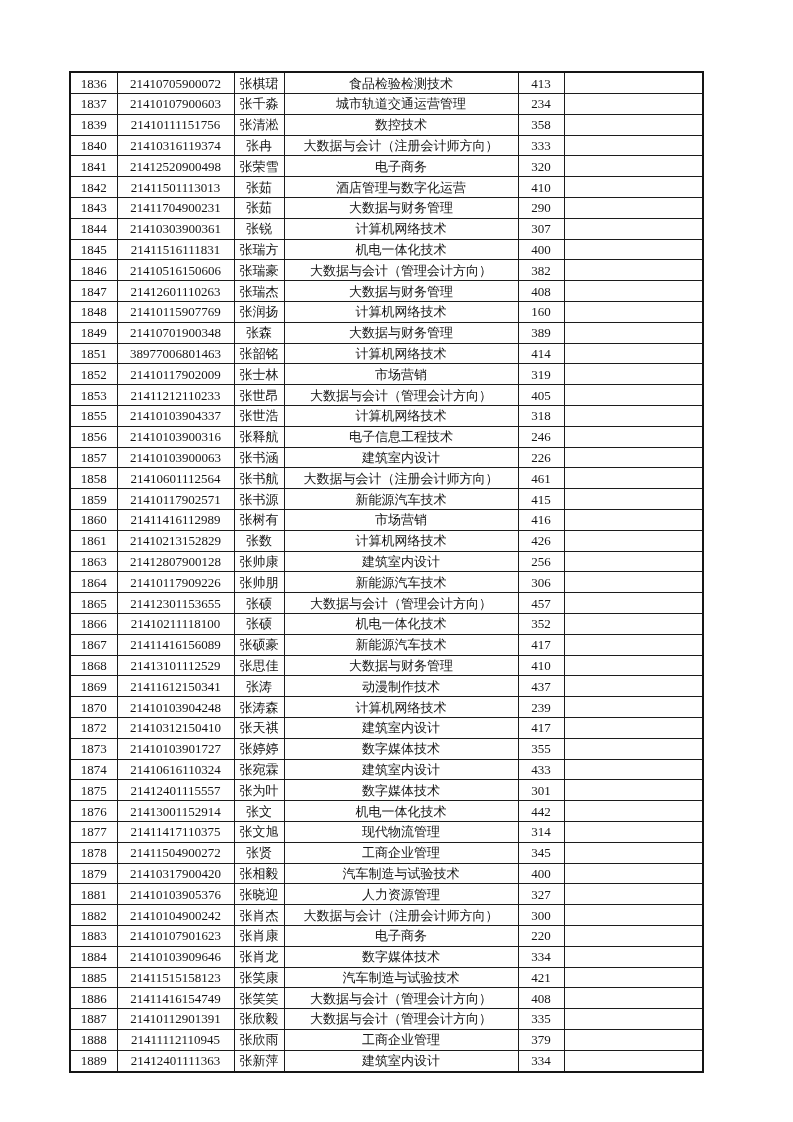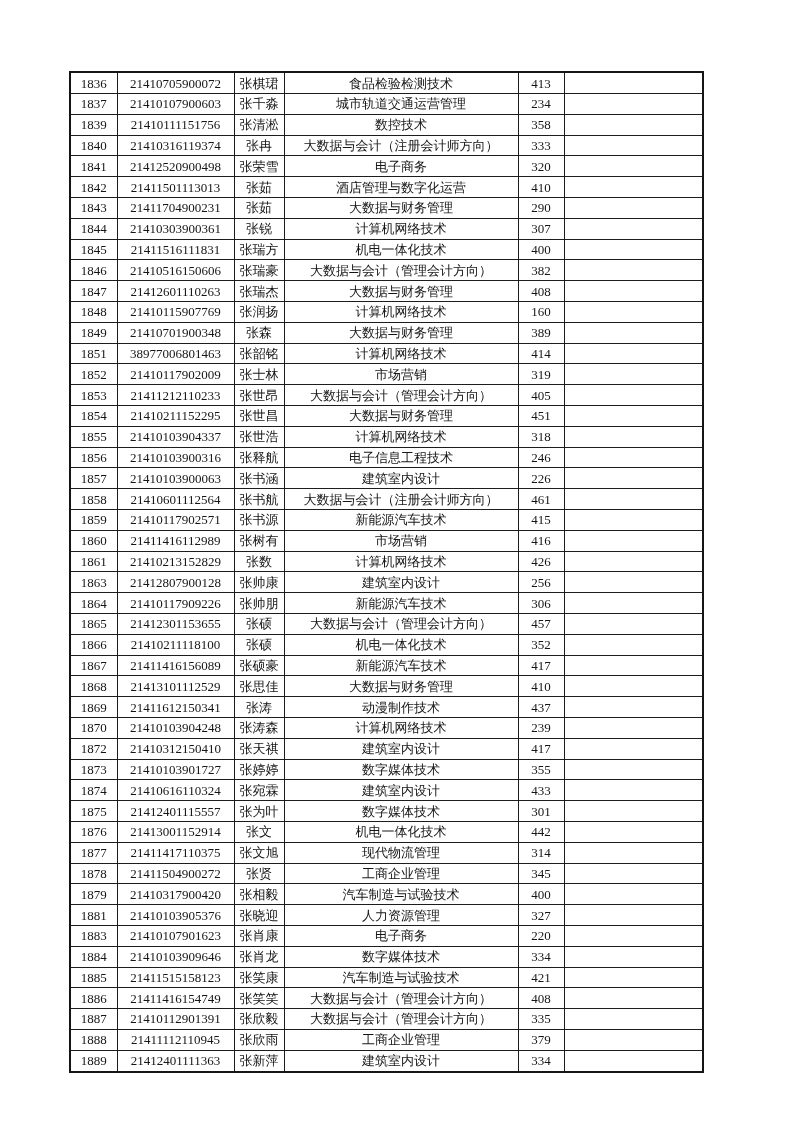--- a/index.html
+++ b/index.html
@@ -184,28 +184,20 @@
         </tr>
         <tr>
           <td class="c0">1853</td>
           <td class="c1">21411212110233</td>
           <td class="c2">张世昂</td>
           <td class="c3">大数据与会计（管理会计方向）</td>
           <td class="c4">405</td>
           <td class="c5"></td>
         </tr>
         <tr>
-          <td class="c0">1854</td>
-          <td class="c1">21410211152295</td>
-          <td class="c2">张世昌</td>
-          <td class="c3">大数据与财务管理</td>
-          <td class="c4">451</td>
-          <td class="c5"></td>
-        </tr>
-        <tr>
           <td class="c0">1855</td>
           <td class="c1">21410103904337</td>
           <td class="c2">张世浩</td>
           <td class="c3">计算机网络技术</td>
           <td class="c4">318</td>
           <td class="c5"></td>
         </tr>
         <tr>
           <td class="c0">1856</td>
           <td class="c1">21410103900316</td>
@@ -384,20 +376,28 @@
         </tr>
         <tr>
           <td class="c0">1881</td>
           <td class="c1">21410103905376</td>
           <td class="c2">张晓迎</td>
           <td class="c3">人力资源管理</td>
           <td class="c4">327</td>
           <td class="c5"></td>
         </tr>
         <tr>
+          <td class="c0">1882</td>
+          <td class="c1">21410104900242</td>
+          <td class="c2">张肖杰</td>
+          <td class="c3">大数据与会计（注册会计师方向）</td>
+          <td class="c4">300</td>
+          <td class="c5"></td>
+        </tr>
+        <tr>
           <td class="c0">1883</td>
           <td class="c1">21410107901623</td>
           <td class="c2">张肖康</td>
           <td class="c3">电子商务</td>
           <td class="c4">220</td>
           <td class="c5"></td>
         </tr>
         <tr>
           <td class="c0">1884</td>
           <td class="c1">21410103909646</td>

